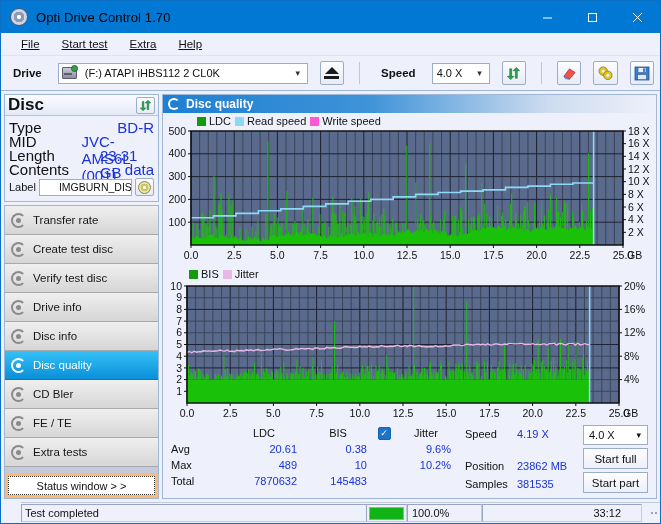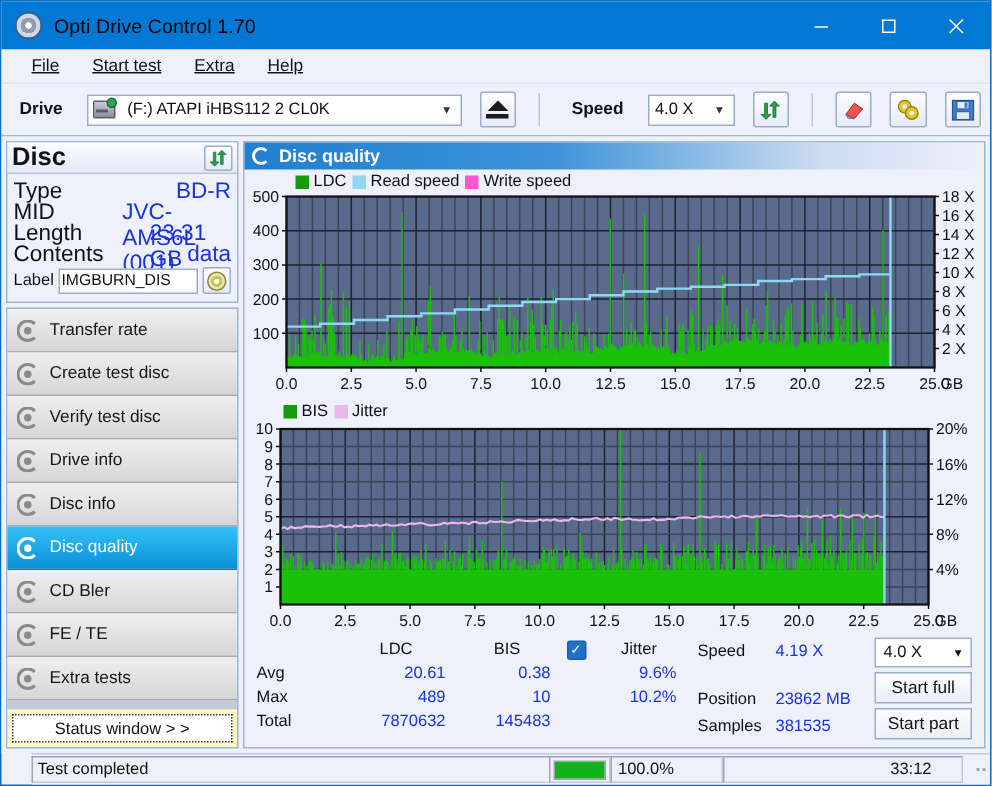--- a/index.html
+++ b/index.html
@@ -116,21 +116,21 @@
     box-sizing:border-box;line-height:1;
   }
   .disc-rows{padding:3px 4px 4px 4px;}
   .drow{display:flex;height:14px;font-size:15px;gap:45px;}
   .drow .k{color:#111;flex:0 0 auto;}
   .drow .v{margin-left:auto;color:#1a33d6;}
   .label-row{display:flex;align-items:center;height:20px;margin-top:2px;gap:3px;}
   .label-row .k{color:#111;font-size:11px;}
   .label-box{
     flex:1 1 auto;height:17px;background:#fff;border:1px solid #9badc7;box-sizing:border-box;
-    font-size:10.5px;color:#111;display:flex;align-items:center;padding-left:1px;overflow:hidden;white-space:nowrap;
+    font-size:10.5px;color:#111;display:flex;align-items:center;padding-left:19px;overflow:hidden;white-space:nowrap;
   }
   .cd-ic{
     width:19px;height:18px;border:1px solid #9badc7;border-radius:2px;
     background:linear-gradient(#fdfdff,#e5eaf6);display:flex;align-items:center;justify-content:center;
     box-sizing:border-box;flex:0 0 auto;
   }
   .cd-disc{
     width:13px;height:13px;border-radius:50%;
     background:radial-gradient(circle,#fdfbd0 0 22%,#c8c26a 23% 48%,#e9e6a8 49% 80%,#a8a252 81% 100%);
     border:1px solid #8d8740;box-sizing:border-box;
@@ -154,21 +154,21 @@
     position:absolute;inset:0;border-radius:50%;
     border:2px solid #8a8a8a;box-sizing:border-box;
     border-right-color:transparent;
   }
   .nav-item.sel .nav-ic .ring{border-color:#ffffff;border-right-color:transparent;}
   .nav-ic .dot{
     position:absolute;left:5px;top:5px;width:5px;height:5px;border-radius:50%;background:#8a8a8a;
   }
   .nav-item.sel .nav-ic .dot{background:#fff;}
   .nav-filler{flex:1 1 auto;background:#c3cadb;}
-  .status-btn-wrap{padding:3px;background:#fef9c3;}
+  .status-btn-wrap{padding:3px;background:#fdba74;}
   .status-btn{
     height:19px;border:1px dotted #333;background:#fff;
     display:flex;align-items:center;justify-content:center;font-size:11px;color:#111;
     box-sizing:border-box;
   }
 
   
   .rh{
     height:18px;display:flex;align-items:center;gap:6px;padding-left:5px;
     background:linear-gradient(90deg,#1f7fd0 0%,#3f93d8 42%,#cddcef 78%,#eef0fb 100%);

